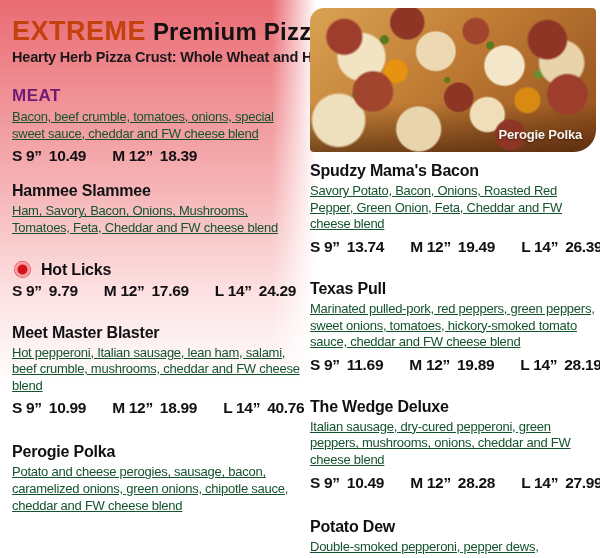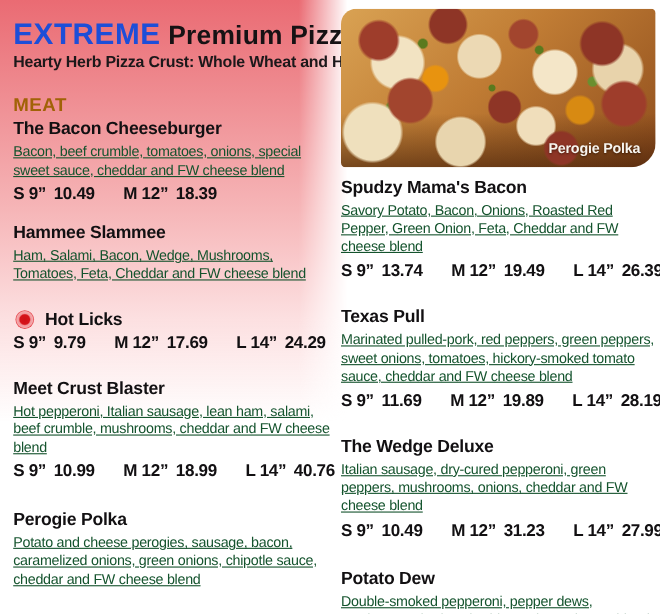--- a/index.html
+++ b/index.html
@@ -35,35 +35,35 @@
     width: 294px;
   }
   .col-right {
     position: absolute;
     left: 310px; top: 8px;
     width: 286px;
   }
   .brand-line { line-height: 1; white-space: nowrap; }
   .brand {
     font-size: 27px; font-weight: bold; letter-spacing: 0.5px;
-    color: #1d4ed8;
+    color: #c2410c;
   }
   .brand-rest {
     font-size: 24px; font-weight: bold; color: #161214;
     letter-spacing: 0.2px;
   }
   .subtitle {
     margin-top: 4px;
     font-size: 14.5px; font-weight: bold; color: #1c181a;
     letter-spacing: -0.2px;
     white-space: nowrap;
   }
   .section-label {
     margin-top: 21px; margin-bottom: 3px;
-    font-size: 17px; font-weight: bold; color: #a16207;
+    font-size: 17px; font-weight: bold; color: #701a75;
     letter-spacing: 0.5px;
   }
   .item { margin-bottom: 17px; }
   .item-title {
     font-size: 16px; font-weight: bold; color: #121012;
     letter-spacing: -0.2px;
     margin-bottom: 3px;
     display: flex; align-items: center;
   }
   .item.hot { margin-top: 24px; }
@@ -142,47 +142,46 @@
 
   <div class="col-left">
     <div class="brand-line">
       <span class="brand">EXTREME</span><span class="brand-rest"> Premium Pizzas</span>
     </div>
     <div class="subtitle">Hearty Herb Pizza Crust: Whole Wheat and Herbs</div>
 
     <div class="section-label">MEAT</div>
 
     <div class="item">
-      <div class="item-title">The Bacon Cheeseburger</div>
       <div class="item-desc">Bacon, beef crumble, tomatoes, onions, special sweet sauce, cheddar and FW cheese blend</div>
       <div class="prices">
         <span class="pgroup"><span class="sz">S 9”</span><span class="pr">10.49</span></span>
         <span class="pgroup"><span class="sz">M 12”</span><span class="pr">18.39</span></span>
       </div>
     </div>
 
     <div class="item">
       <div class="item-title">Hammee Slammee</div>
-      <div class="item-desc">Ham, Salami, Bacon, Wedge, Mushrooms, Tomatoes, Feta, Cheddar and FW cheese blend</div>
+      <div class="item-desc">Ham, Savory, Bacon, Onions, Mushrooms, Tomatoes, Feta, Cheddar and FW cheese blend</div>
     </div>
 
     <div class="item hot">
       <div class="item-title">
         <span class="hot-icon"></span>
         <span>Hot Licks</span>
       </div>
       <div class="prices">
         <span class="pgroup"><span class="sz">S 9”</span><span class="pr">9.79</span></span>
         <span class="pgroup"><span class="sz">M 12”</span><span class="pr">17.69</span></span>
         <span class="pgroup"><span class="sz">L 14”</span><span class="pr">24.29</span></span>
       </div>
     </div>
 
     <div class="item" style="margin-top:24px">
-      <div class="item-title">Meet Crust Blaster</div>
+      <div class="item-title">Meet Master Blaster</div>
       <div class="item-desc">Hot pepperoni, Italian sausage, lean ham, salami, beef crumble, mushrooms, cheddar and FW cheese blend</div>
       <div class="prices">
         <span class="pgroup"><span class="sz">S 9”</span><span class="pr">10.99</span></span>
         <span class="pgroup"><span class="sz">M 12”</span><span class="pr">18.99</span></span>
         <span class="pgroup"><span class="sz">L 14”</span><span class="pr">40.76</span></span>
       </div>
     </div>
 
     <div class="item" style="margin-top:26px">
       <div class="item-title">Perogie Polka</div>
@@ -214,21 +213,21 @@
         <span class="pgroup"><span class="sz">M 12”</span><span class="pr">19.89</span></span>
         <span class="pgroup"><span class="sz">L 14”</span><span class="pr">28.19</span></span>
       </div>
     </div>
 
     <div class="item" style="margin-top:24px">
       <div class="item-title">The Wedge Deluxe</div>
       <div class="item-desc">Italian sausage, dry-cured pepperoni, green peppers, mushrooms, onions, cheddar and FW cheese blend</div>
       <div class="prices">
         <span class="pgroup"><span class="sz">S 9”</span><span class="pr">10.49</span></span>
-        <span class="pgroup"><span class="sz">M 12”</span><span class="pr">31.23</span></span>
+        <span class="pgroup"><span class="sz">M 12”</span><span class="pr">28.28</span></span>
         <span class="pgroup"><span class="sz">L 14”</span><span class="pr">27.99</span></span>
       </div>
     </div>
 
     <div class="item" style="margin-top:26px">
       <div class="item-title">Potato Dew</div>
       <div class="item-desc">Double-smoked pepperoni, pepper dews, mushrooms, herbs, cheddar and FW cheese blend</div>
 
     </div>
   </div>

